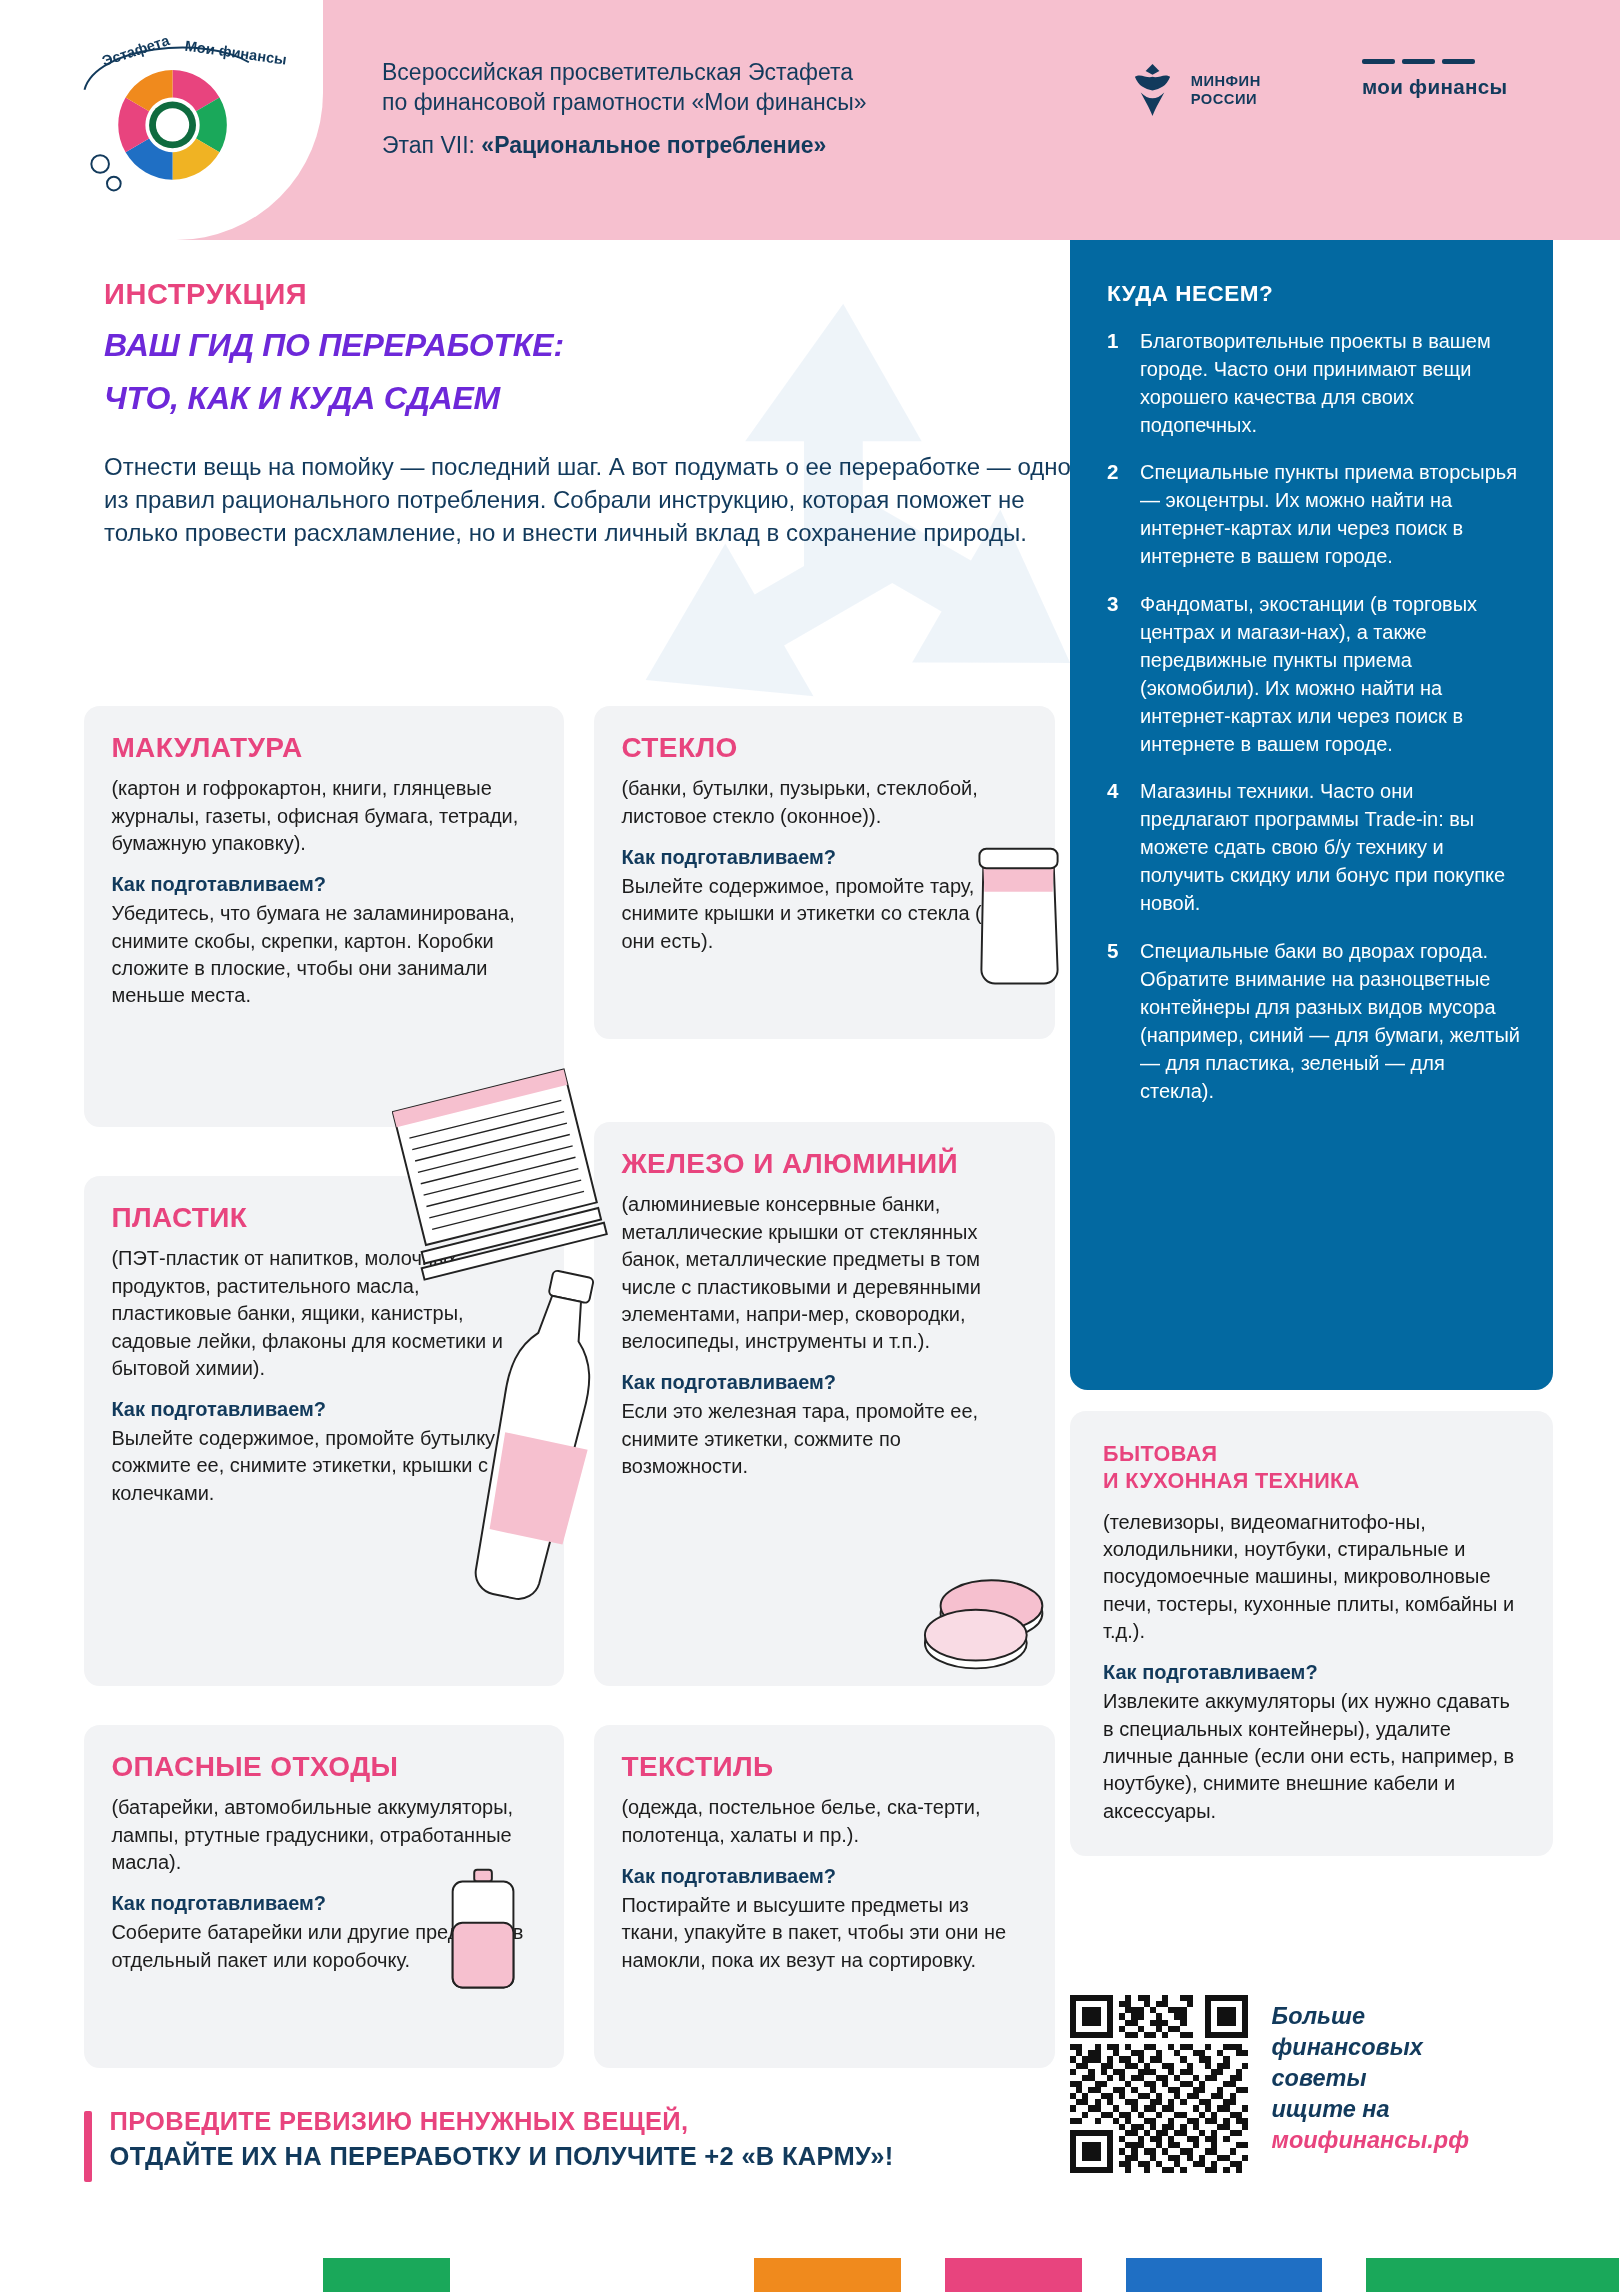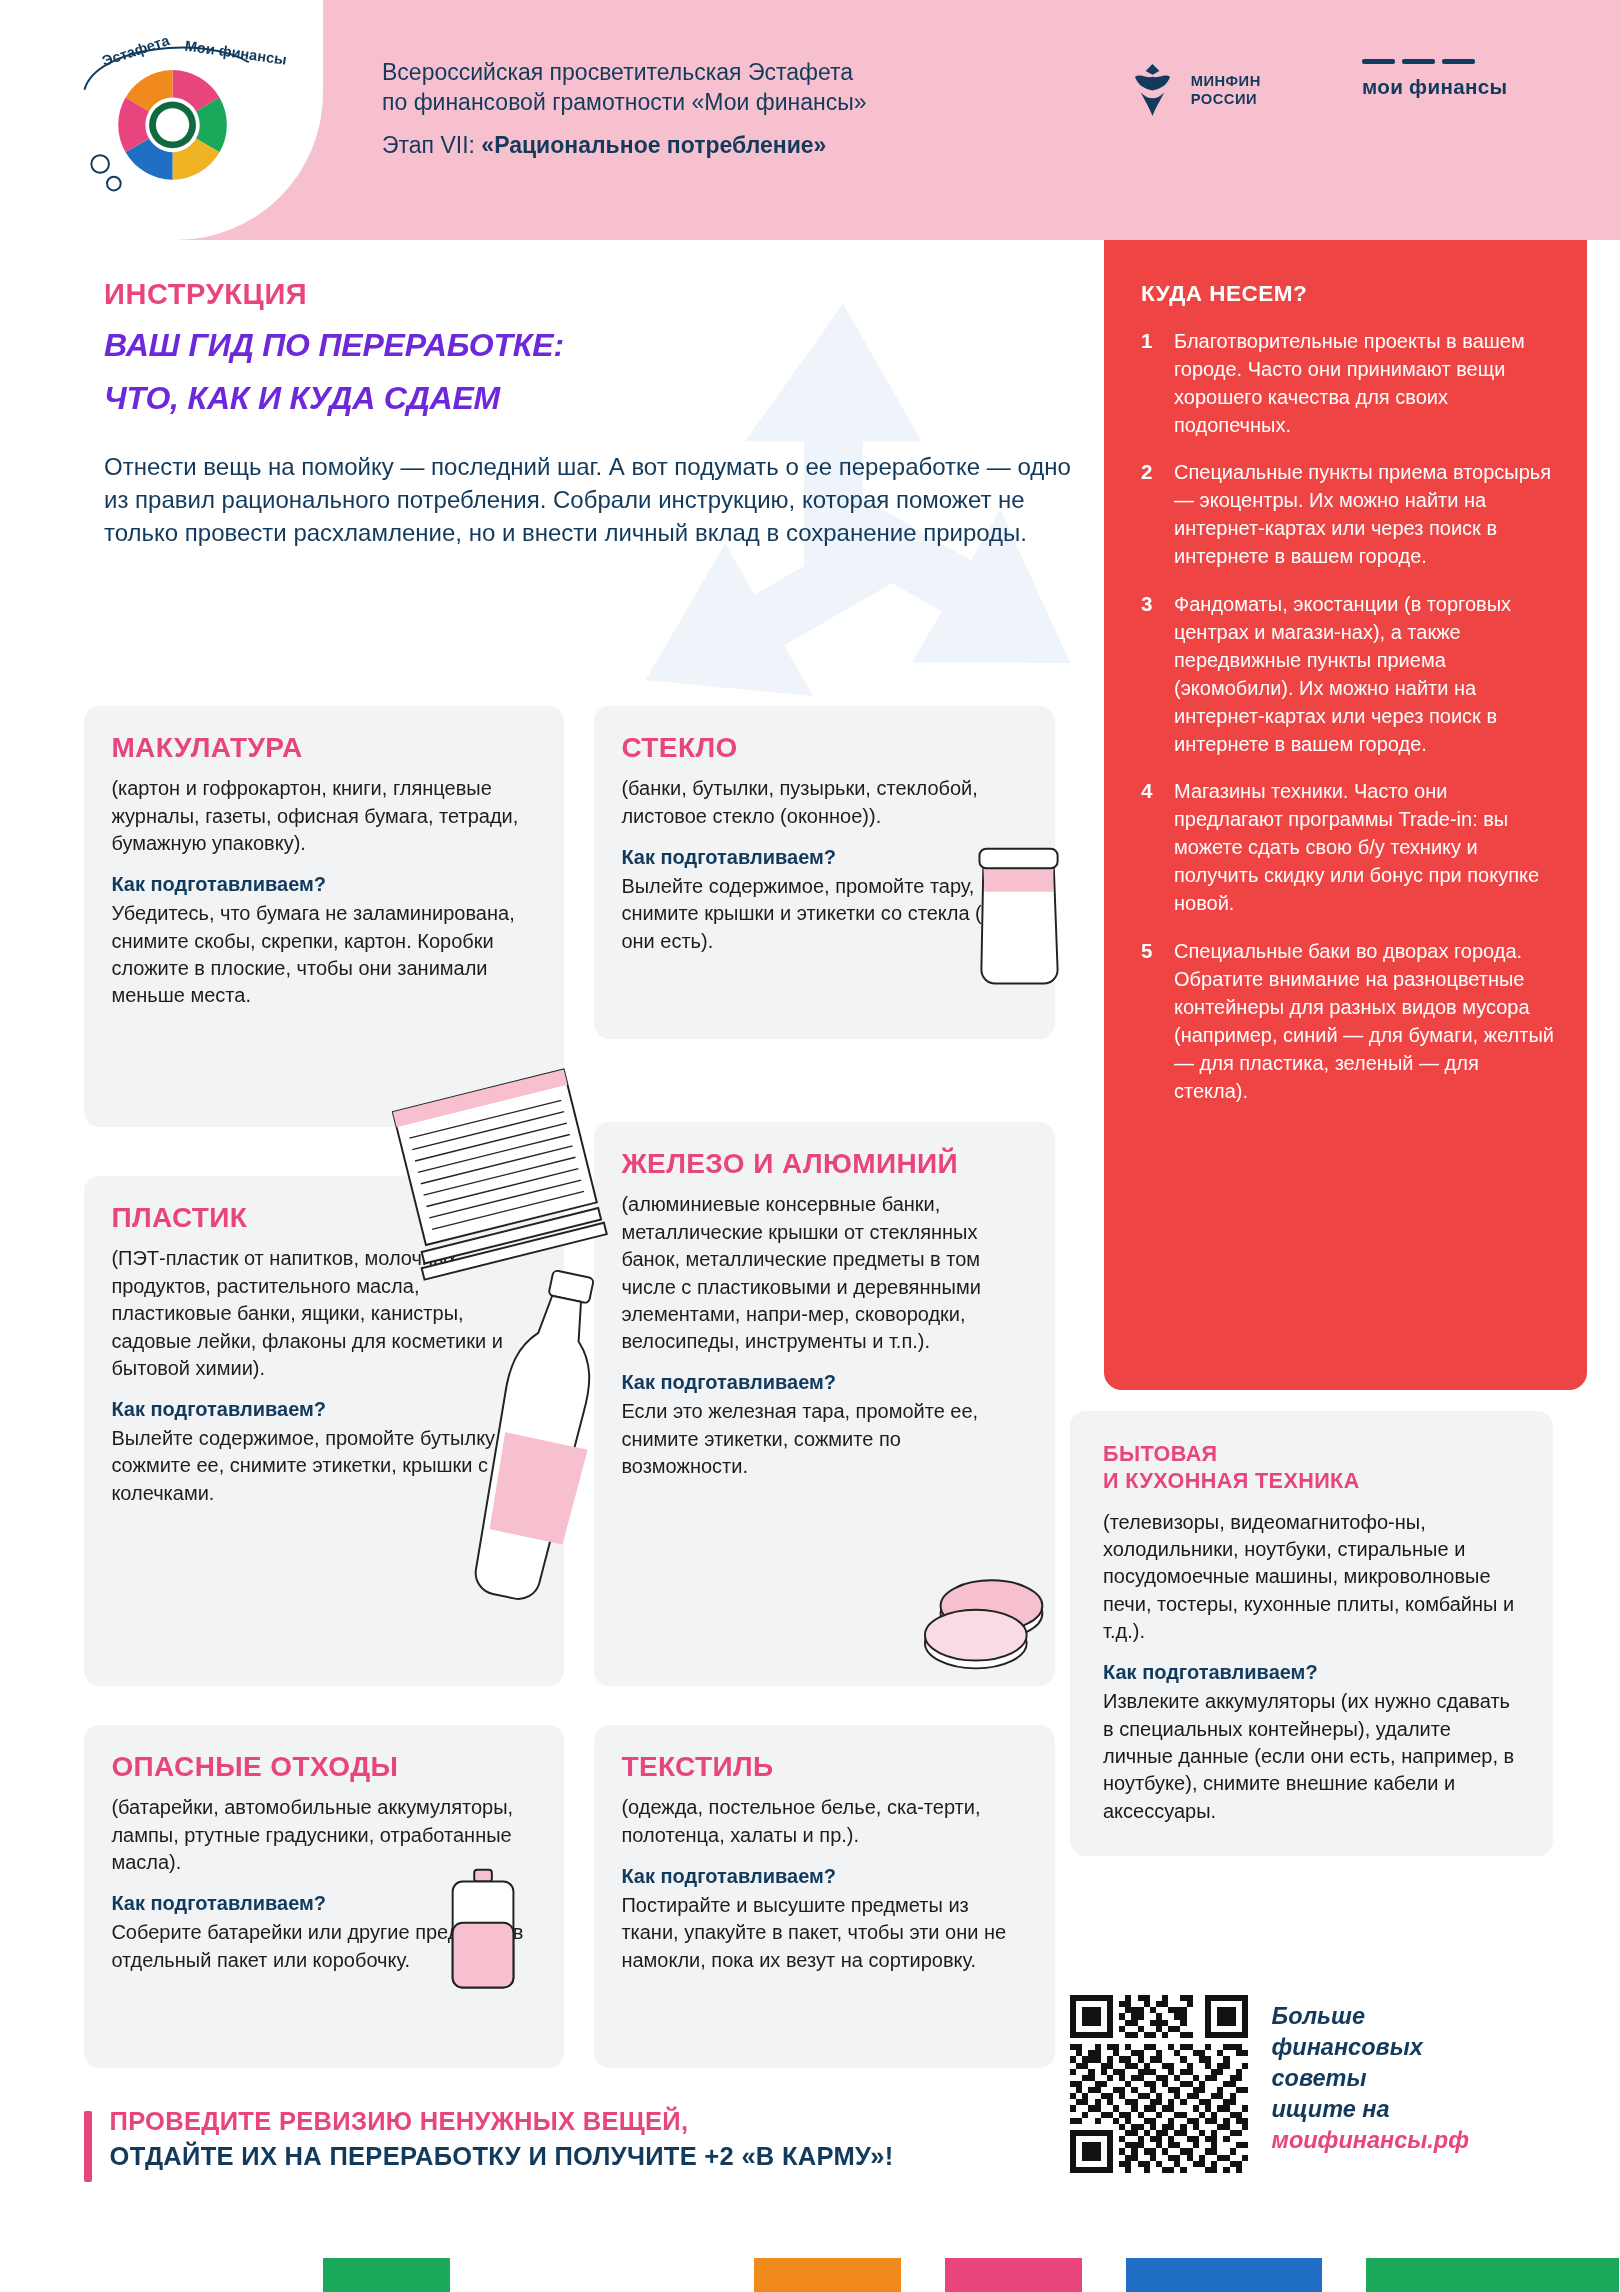--- a/index.html
+++ b/index.html
@@ -117,27 +117,26 @@
     margin-top: 15.7px; margin-bottom: 3.9px;
     font-size: 20px; font-weight: 700; color: #123a5c;
   }
 
   
   .blue-panel {
     position: absolute;
     top: 240px; left: 1070px;
     width: 483px;
     height: 1150px;
-    background: #ef4444;
+    background: #0369a1;
     border-bottom-left-radius: 17.6px;
     border-bottom-right-radius: 17.6px;
     color: #ffffff;
     padding: 41px 33px 29px 37px;
     z-index: 3;
-    margin-left: 34px;
   }
   .blue-panel h2 {
     margin: 0 0 19.6px 0; font-size: 22.5px; font-weight: 700;
     letter-spacing: 0.5px;
   }
   .blue-item { display: flex; margin-bottom: 19.6px; }
   .blue-num {
     width: 33px; flex: 0 0 33px;
     font-size: 20.6px; font-weight: 700; line-height: 28px;
   }

